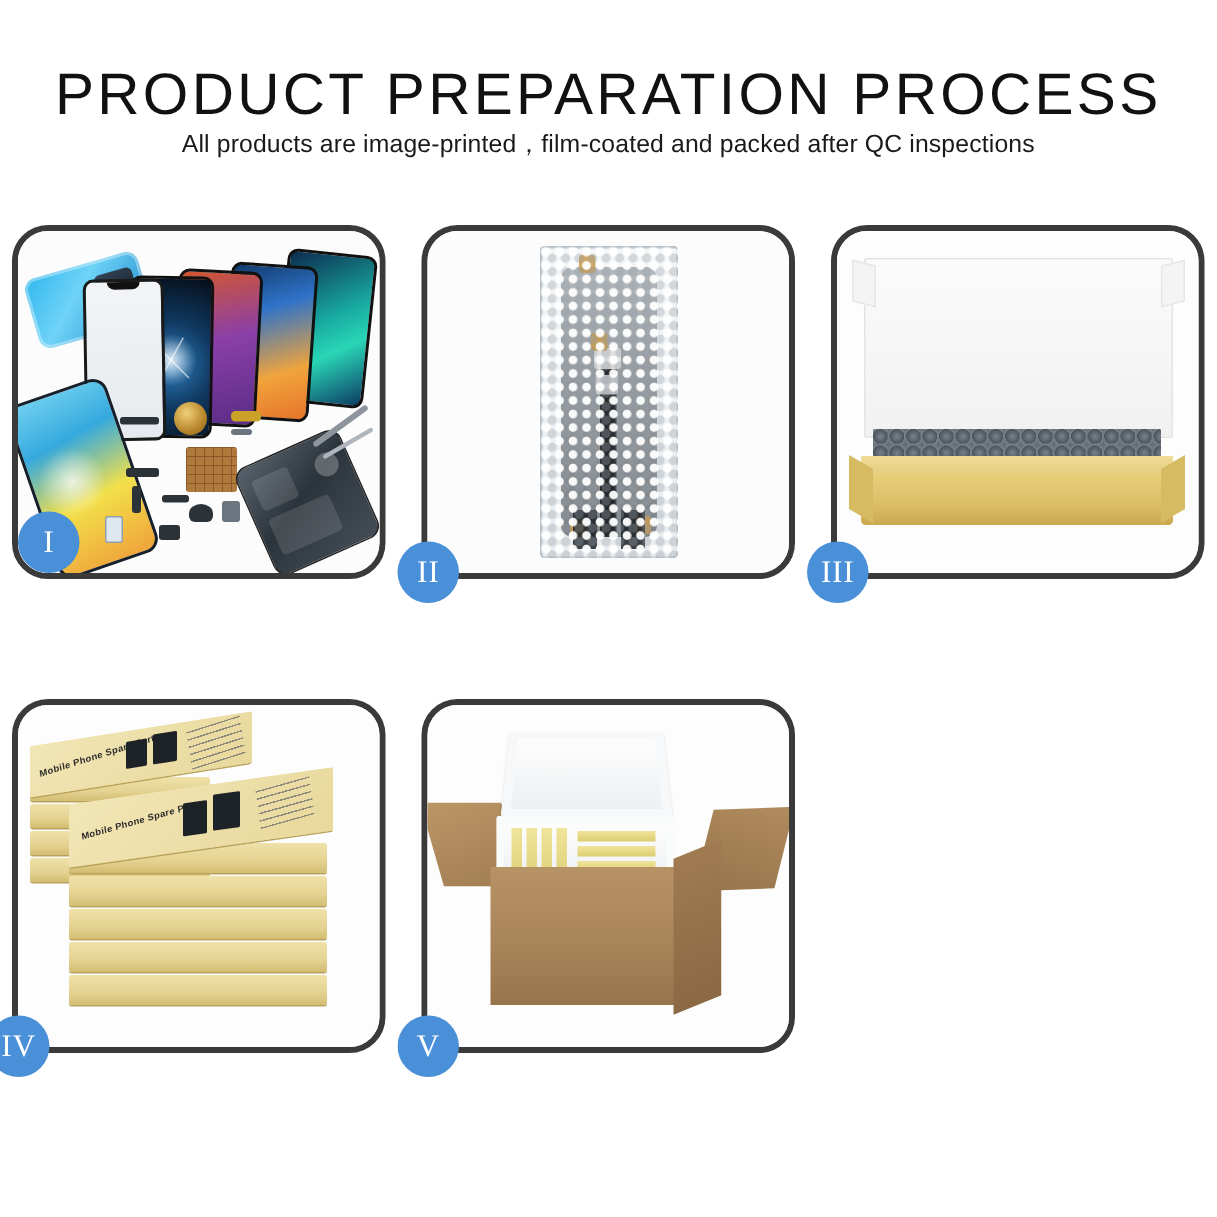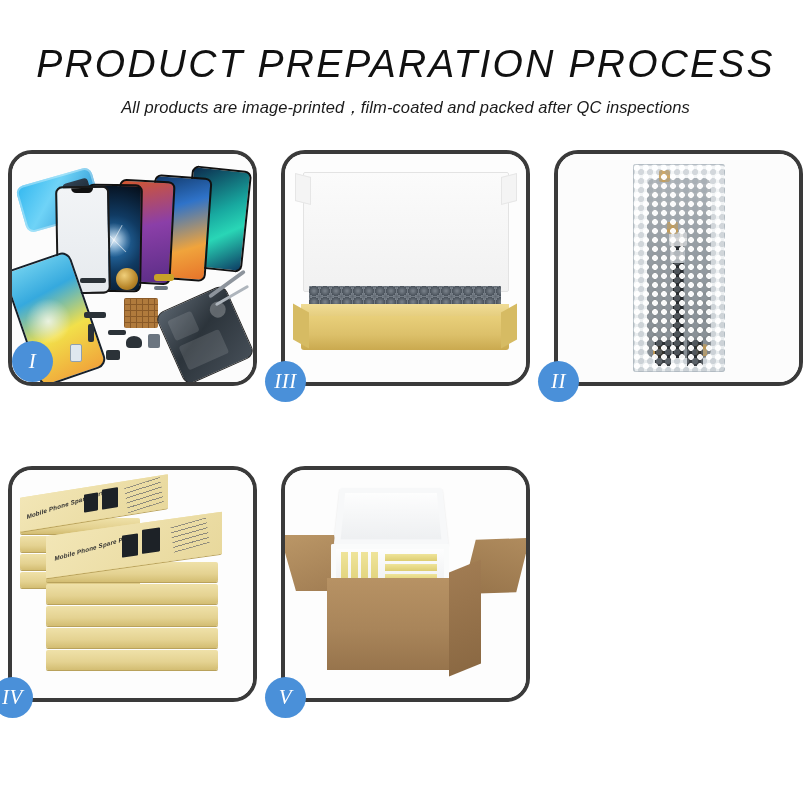--- a/index.html
+++ b/index.html
@@ -1,29 +1,29 @@
 <!DOCTYPE html>
 <html><head>
 <meta charset="utf-8">
 <style>
   html,body{margin:0;padding:0;}
   body{
     width:811px;height:811px;background:#ffffff;
     font-family:"Liberation Sans", sans-serif;
     overflow:hidden;position:relative;
   }
-  .page{width:811px;height:727px;position:relative;font-style:italic;}
+  .page{width:811px;height:727px;position:relative;}
 
   .header{text-align:center;padding-top:44px;}
   .title{
     font-size:39px;letter-spacing:2.2px;color:#111;
     font-weight:400;line-height:1.05;white-space:nowrap;
   }
   .subtitle{
-    font-size:16.5px;color:#1a1a1a;margin-top:12px;
+    font-size:16.5px;color:#1a1a1a;
     letter-spacing:0.1px;white-space:nowrap;font-weight:400;
   }
 
   .grid{
     position:absolute;left:0;top:150px;width:811px;
     display:grid;grid-template-columns:repeat(3,257px);
     justify-content:center;column-gap:16px;row-gap:80px;
   }
   .panel{
     position:relative;width:241px;height:228px;margin:0 auto;
@@ -261,32 +261,20 @@
         </div>
         <div class="tweezer"></div>
         <div class="tweezer2"></div>
       </div>
       <div class="badge b1">
         <span>I</span>
       </div>
     </div>
 
     <div class="panel">
-      <div class="panel-inner p3">
-        <div class="m-lid"></div>
-        <div class="m-foam"></div>
-        <div class="m-side"></div>
-        <div class="m-front"></div>
-      </div>
-      <div class="badge">
-        <span>III</span>
-      </div>
-    </div>
-
-    <div class="panel">
       <div class="panel-inner p2">
         <div class="bubblebag">
           <div class="inner-screen"></div>
           <div class="flex"></div>
           <div class="conn"></div>
           <div class="conn2"></div>
           <div class="tapedot" style="left:26px;top:6px;"></div>
           <div class="tapedot" style="left:34px;top:58px;"></div>
           <div class="tapedot" style="left:20px;bottom:14px;"></div>
           <div class="tapedot" style="right:18px;bottom:16px;"></div>
@@ -295,20 +283,32 @@
           <div class="bubbles2"></div>
           <div class="bubbles"></div>
         </div>
       </div>
       <div class="badge">
         <span>II</span>
       </div>
     </div>
 
     <div class="panel">
+      <div class="panel-inner p3">
+        <div class="m-lid"></div>
+        <div class="m-foam"></div>
+        <div class="m-side"></div>
+        <div class="m-front"></div>
+      </div>
+      <div class="badge">
+        <span>III</span>
+      </div>
+    </div>
+
+    <div class="panel">
       <div class="panel-inner p4">
         <div class="stackwrap">
 
           <div class="kbox" style="left:2px;top:34px;width:120px;height:16px;"></div>
           <div class="kbox" style="left:2px;top:52px;width:120px;height:16px;"></div>
           <div class="kbox" style="left:2px;top:70px;width:120px;height:16px;"></div>
           <div class="kbox" style="left:2px;top:88px;width:120px;height:16px;"></div>
 
           <div class="kbox" style="left:2px;top:2px;width:148px;height:34px;transform:skewY(-9deg);">
             <div class="lidtop"></div>

